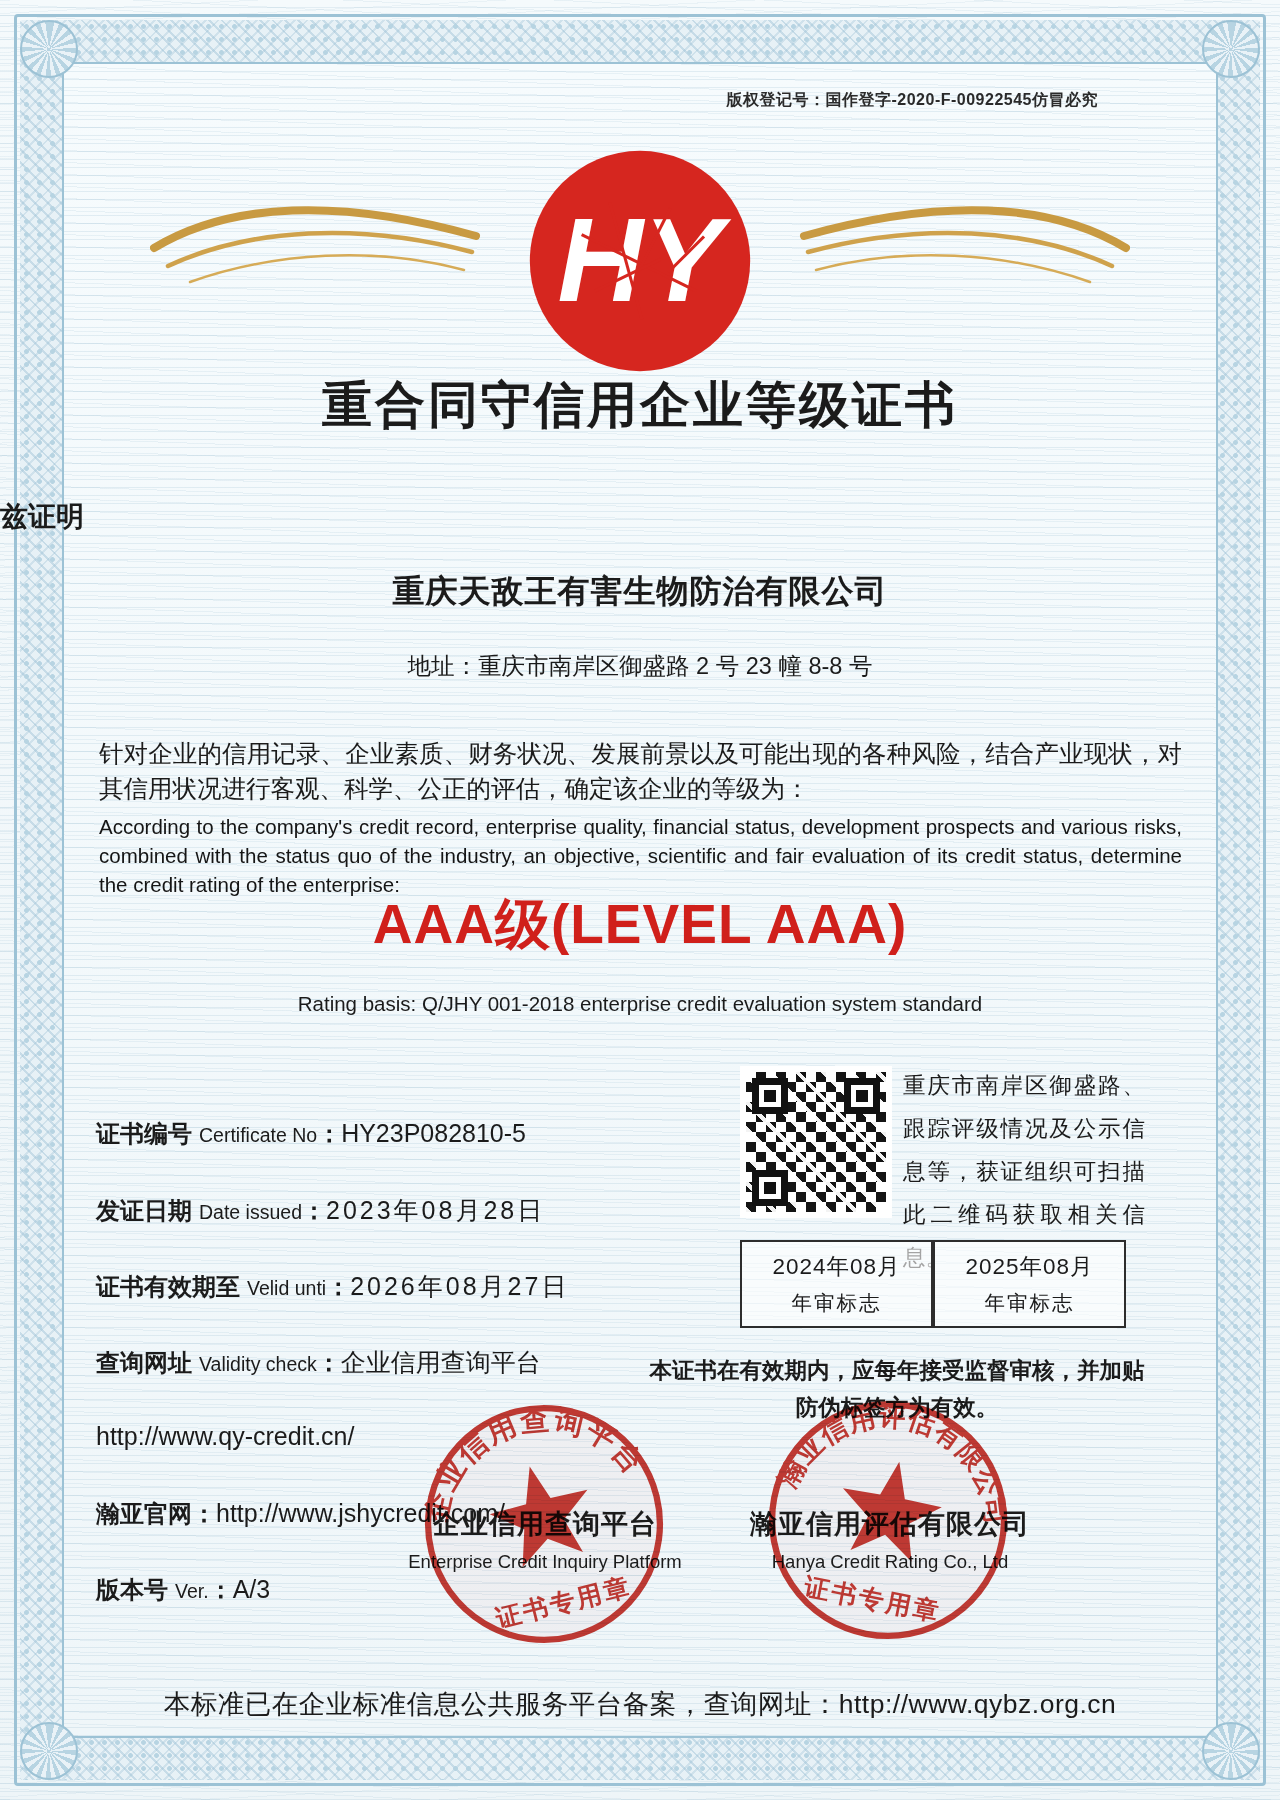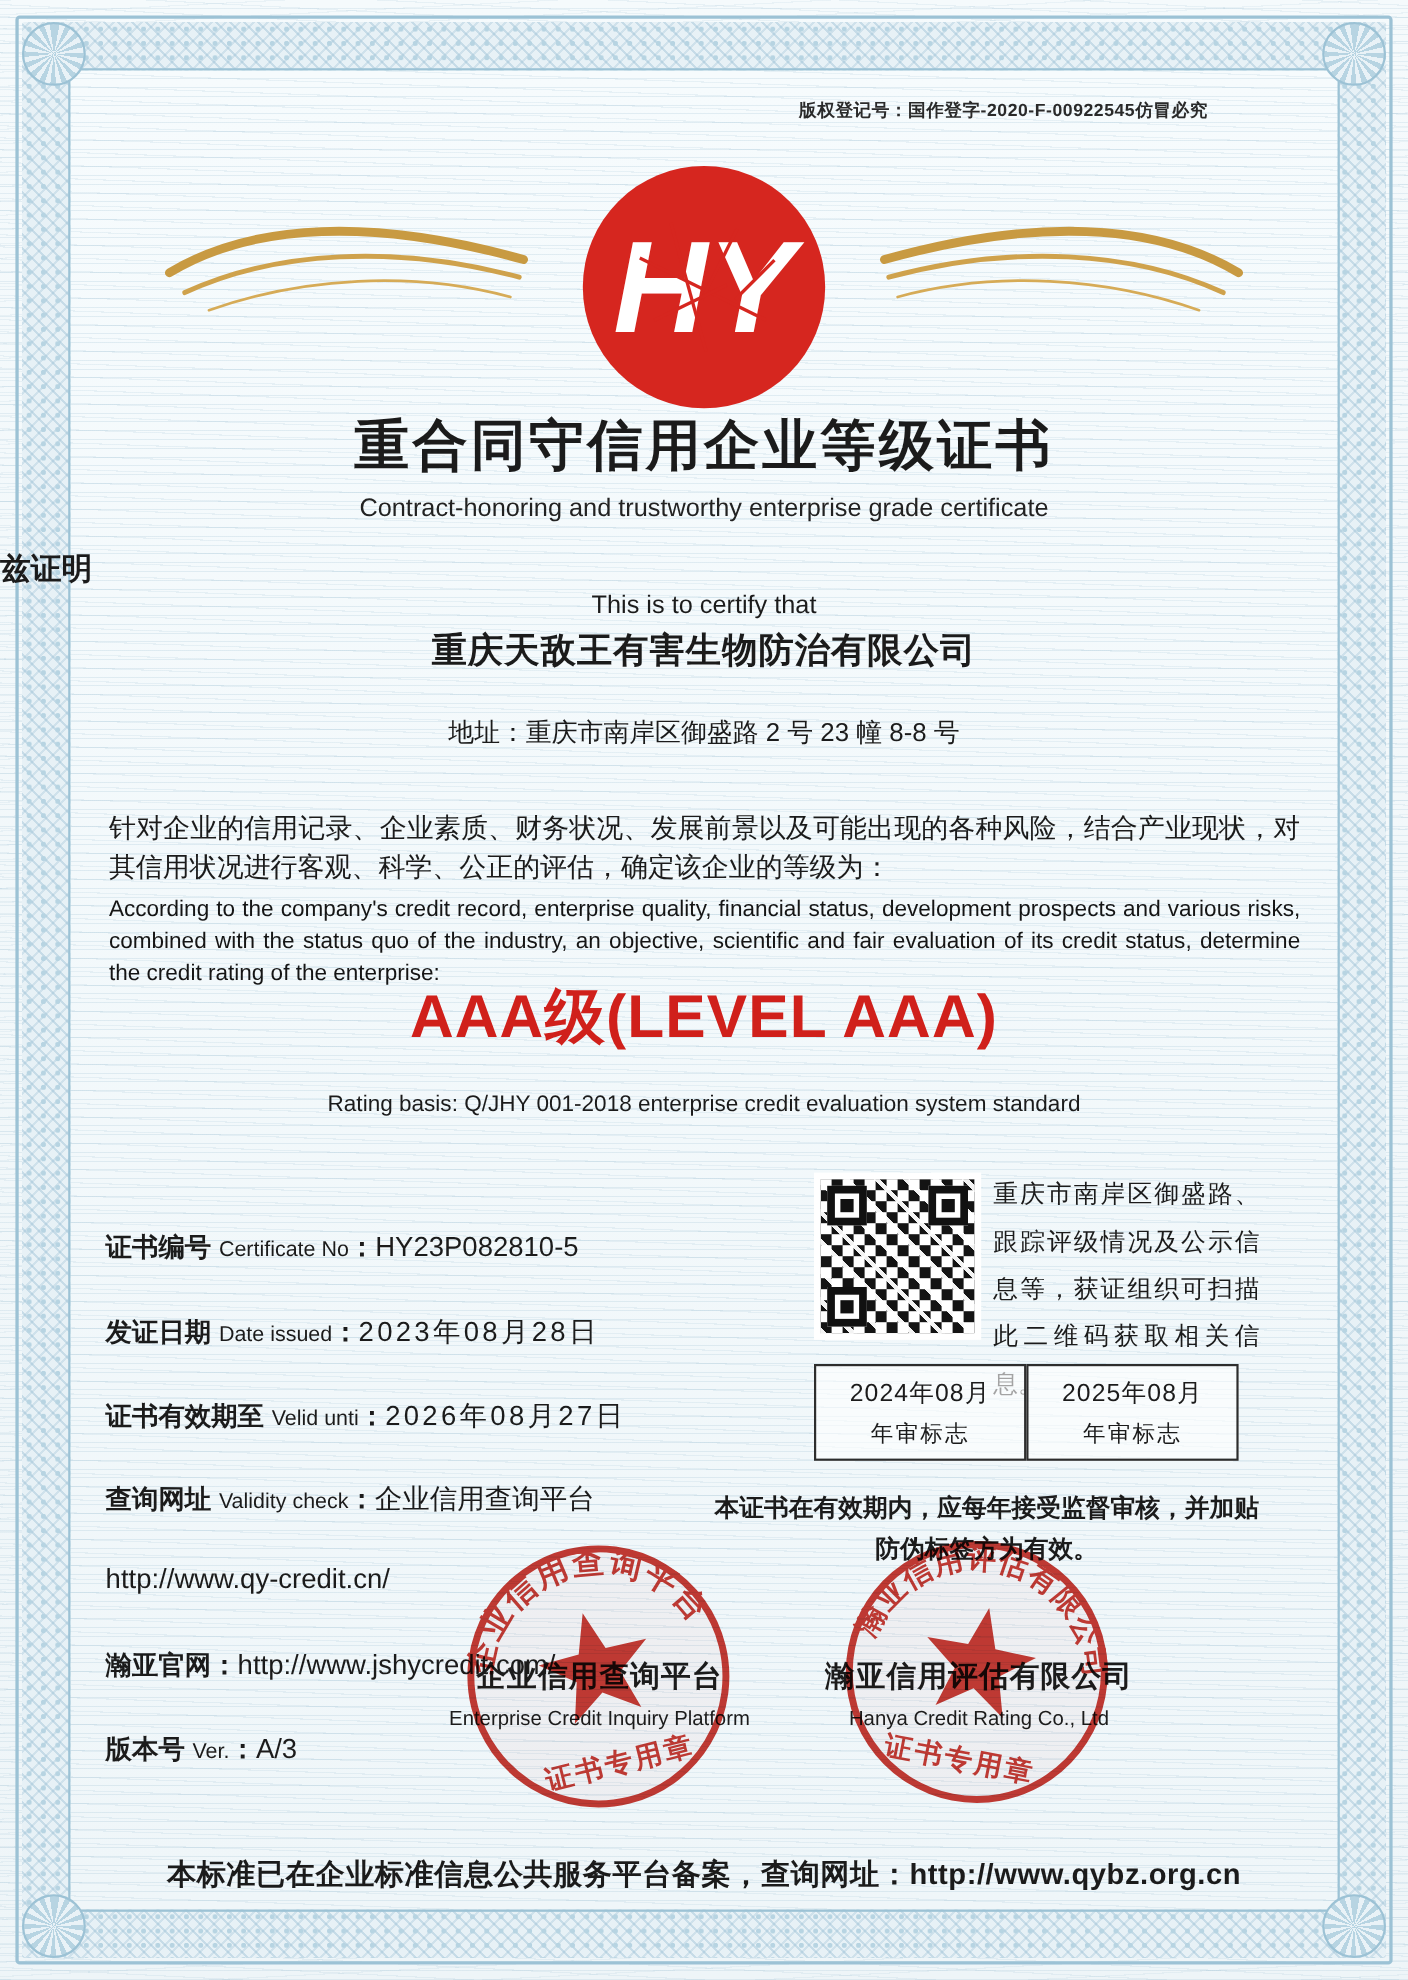--- a/index.html
+++ b/index.html
@@ -97,21 +97,21 @@
   .org.left{top:1506px;left:380px;width:330px;}
   .org.right{top:1506px;left:725px;width:330px;}
   .org-cn{font-size:27px;font-weight:bold;letter-spacing:1px;}
   .org-en{margin-top:9px;font-size:18.5px;}
   .stamp{position:absolute;width:252px;height:252px;z-index:3;opacity:.9;mix-blend-mode:multiply;}
   .stamp text{font-family:"Liberation Sans","DejaVu Sans",sans-serif;font-weight:bold;fill:#c4251d;}
   .stamp.sl{top:1398px;left:418px;transform:rotate(-14deg);}
   .stamp.sr{top:1394px;left:762px;transform:rotate(11deg);}
 
   .footer{position:absolute;top:1686px;left:0;width:100%;text-align:center;
-    font-size:26.5px;font-weight:bold;letter-spacing:.5px;}
+    font-size:26.5px;font-weight:normal;letter-spacing:.5px;}
 </style>
 </head>
 <body>
 
 <div class="page">
 
   <div class="frame-a"></div>
   <div class="frame-band"></div>
   <div class="frame-inner"></div>
   <div class="rosette tl"></div>
@@ -140,23 +140,21 @@
       <g stroke="#d6261f" stroke-width="3.2">
         <path d="M58 92 L180 152"></path>
         <path d="M88 58 L122 182"></path>
         <path d="M152 64 L118 132"></path>
         <path d="M150 132 L188 94"></path>
         <path d="M72 152 L142 118"></path>
       </g>
     </svg>
 
     <div class="title-cn">重合同守信用企业等级证书</div>
-    <div class="title-en">Contract-honoring and trustworthy enterprise grade certificate</div>
     <div class="certify-cn">兹证明</div>
-    <div class="certify-en">This is to certify that</div>
     <div class="company">重庆天敌王有害生物防治有限公司</div>
     <div class="addr-line">地址：重庆市南岸区御盛路 2 号 23 幢 8-8 号</div>
 
     <div class="body-block">
       <div class="body-cn">针对企业的信用记录、企业素质、财务状况、发展前景以及可能出现的各种风险，结合产业现状，对其信用状况进行客观、科学、公正的评估，确定该企业的等级为：</div>
       <div class="body-en">According to the company's credit record, enterprise quality, financial status, development prospects and various risks, combined with the status quo of the industry, an objective, scientific and fair evaluation of its credit status, determine the credit rating of the enterprise:</div>
     </div>
 
     <div class="rating">AAA级(LEVEL AAA)</div>
     <div class="basis-en">Rating basis: Q/JHY 001-2018 enterprise credit evaluation system standard</div>

